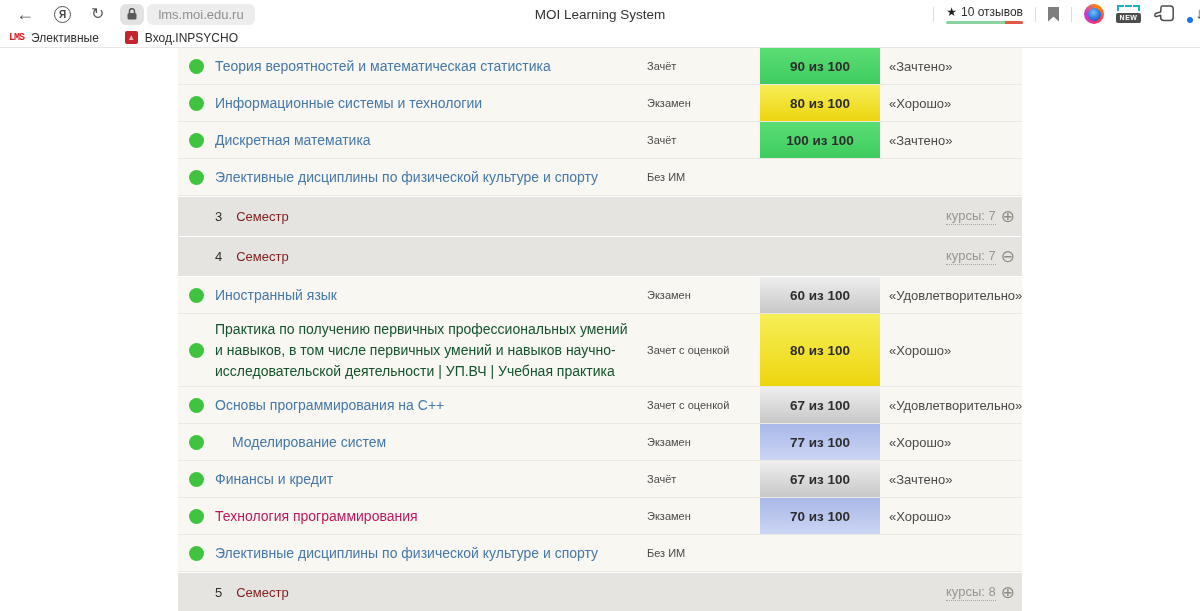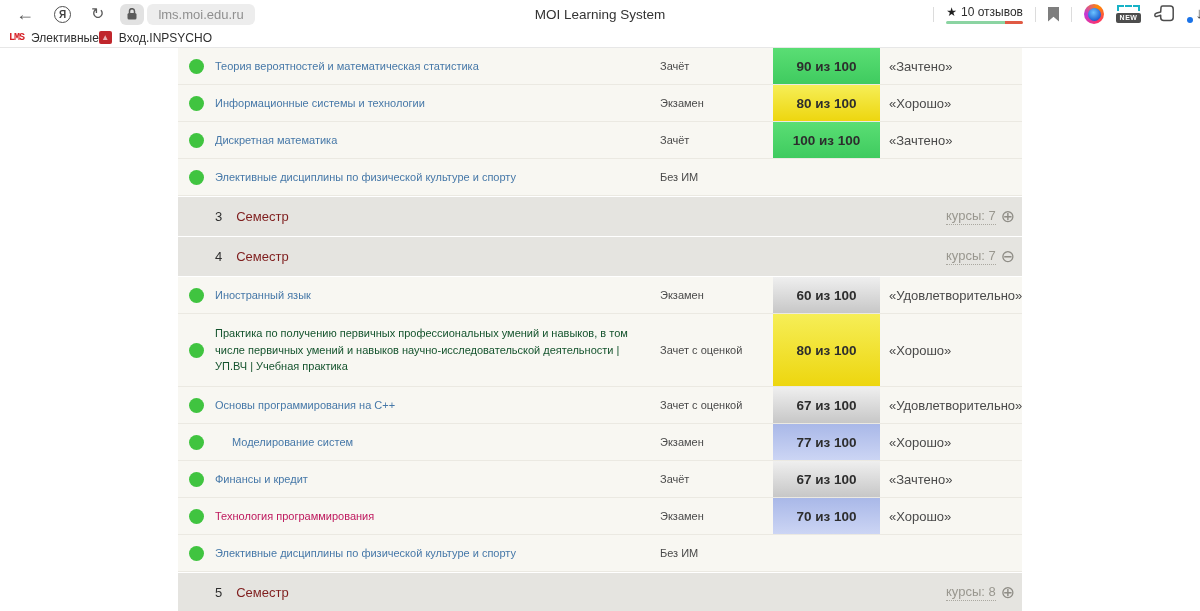--- a/index.html
+++ b/index.html
@@ -47,41 +47,41 @@
         linear-gradient(#17b2c6,#17b2c6) center top/7px 2px no-repeat; }
   .new-label { position:absolute; bottom:0; left:0; right:0; height:10px; background:#4d4d4d;
                color:#fff; font-size:7px; font-weight:bold; text-align:center;
                line-height:10px; border-radius:2px; letter-spacing:.5px; }
   .dl-icon { position:relative; width:16px; height:20px; margin-right:-7px; }
   .dl-arrow { font-size:15px; color:#4a4a4a; position:absolute; top:0; right:0; }
   .dl-dot { position:absolute; left:0; bottom:1px; width:6px; height:6px;
             border-radius:50%; background:#1a73e8; }
 
   
-  .bookmarks { height:20px; display:flex; align-items:center; 
+  .bookmarks { height:20px; display:flex; align-items:center; gap:26px;
                padding-left:9px; border-bottom:1px solid #e7e7e7; background:#fff; }
   .bm-item { display:flex; align-items:center; gap:7px; font-size:12px; color:#2e2e2e; }
   .lms-logo { font-family:"Liberation Mono", monospace; font-weight:bold; font-size:10px;
               color:#d61f26; letter-spacing:-1px; }
   .emblem { width:13px; height:13px; background:#c0262c; border-radius:2px;
             display:flex; align-items:center; justify-content:center;
             color:rgba(255,255,255,.65); font-size:8px; line-height:1; }
 
   
   .table-wrap { margin-left:178px; width:844px; }
   .row { display:flex; align-items:stretch; }
   .row.course { background:#f8f7f2; border-bottom:1px solid #ebe9e2; min-height:37px; }
   .row.course.tall { min-height:73px; }
   .cell { display:flex; align-items:center; }
   .dot-cell { width:37px; justify-content:center; }
   .dot { width:15px; height:15px; border-radius:50%; }
   .name-cell { flex:1; padding-right:14px; }
-  .course-link { font-size:11px; line-height:1.5; text-decoration:none; cursor:pointer; }
+  .course-link { font-size:14px; line-height:1.5; text-decoration:none; cursor:pointer; }
   .exam-cell { width:113px; font-size:11px; color:#4a4a4a; }
-  .score-cell { width:107px; justify-content:center; font-size:13.5px;
+  .score-cell { width:120px; justify-content:center; font-size:13.5px;
                 font-weight:bold; color:#2d2d2d; }
   .grade-cell { width:142px; padding-left:9px; font-size:13px; color:#4a4a4a; }
 
   .row.sem { background:#e5e4e0; min-height:39px; margin:1px 0; align-items:center;
              justify-content:space-between; padding:0 7px 0 37px; }
   .sem-left { display:flex; align-items:center; }
   .sem-num { font-size:13px; color:#2f2f2f; margin-right:14px; }
   .sem-label { font-size:13px; color:#7f1d1d; }
   .sem-right { display:flex; align-items:center; gap:5px; }
   .courses-link { font-size:13px; color:#99978f; border-bottom:1px dotted #aaa8a0;

